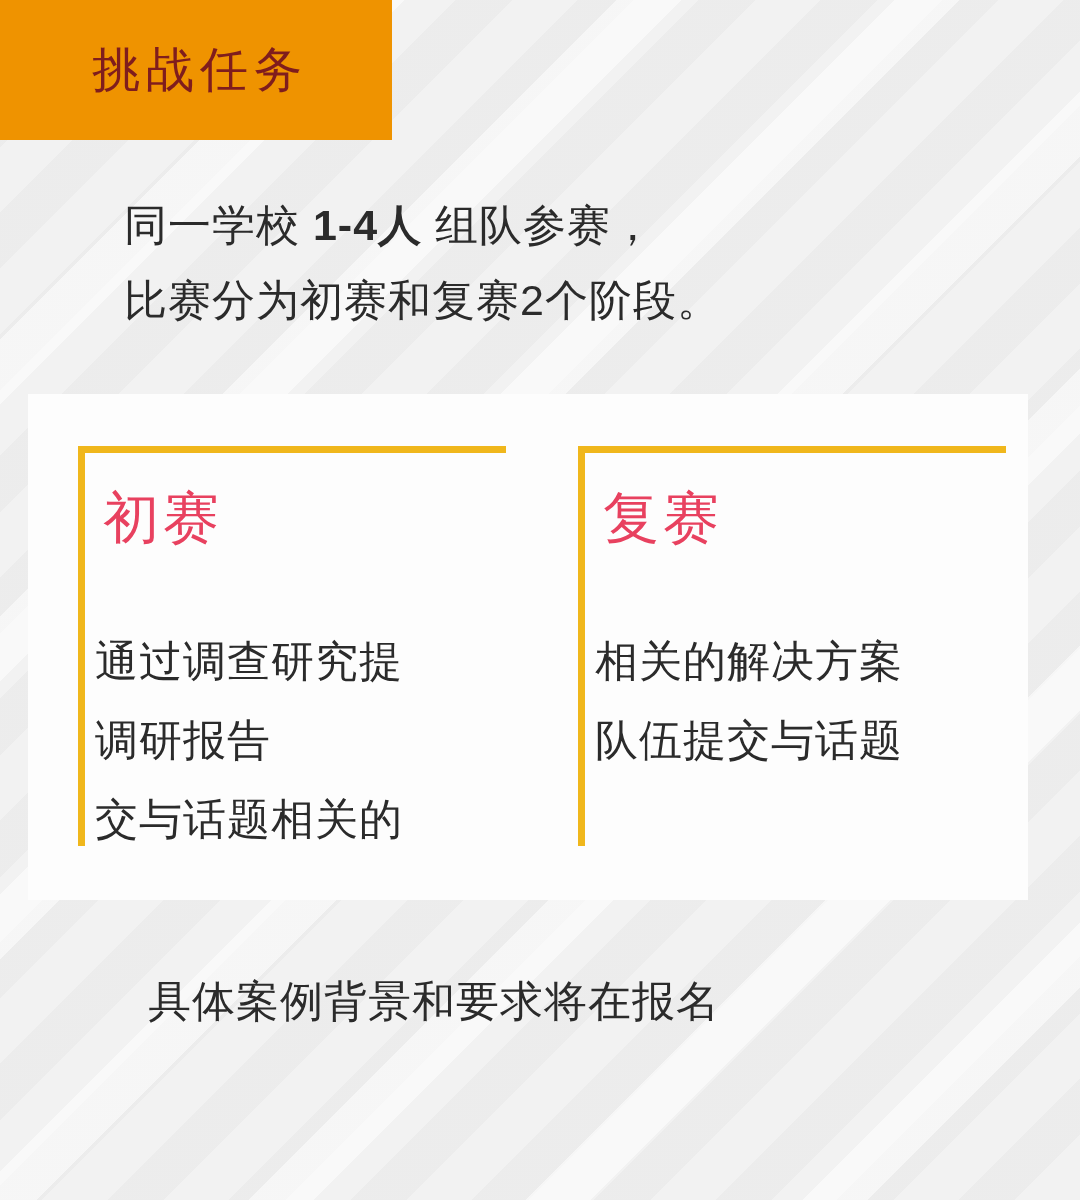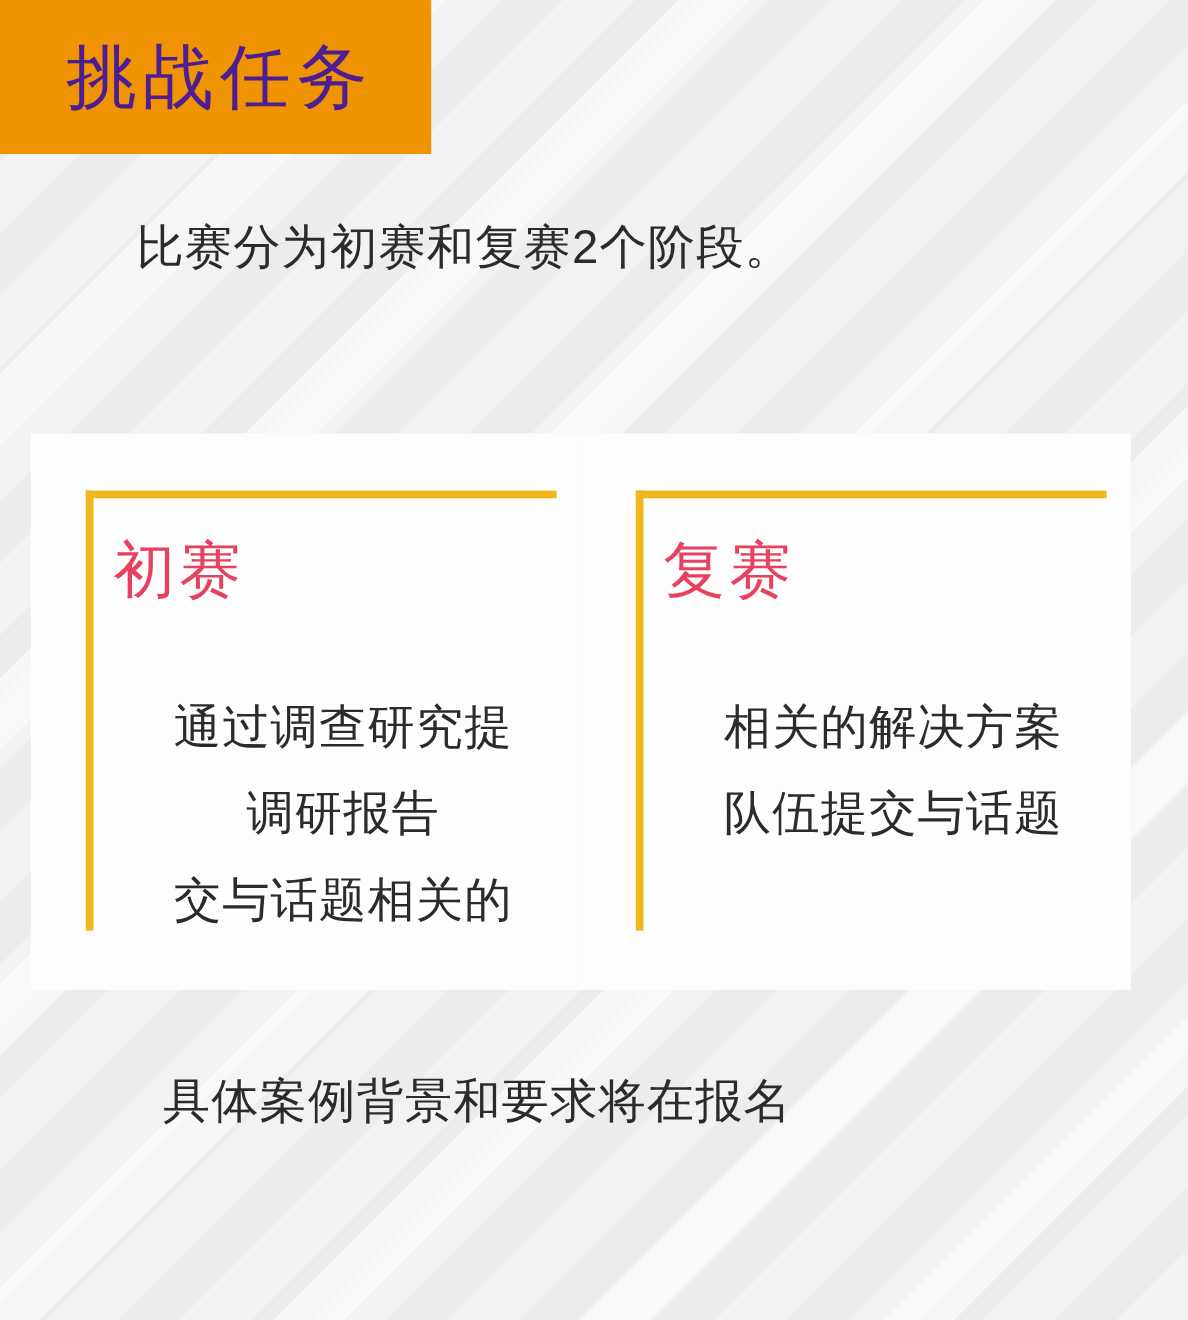--- a/index.html
+++ b/index.html
@@ -48,22 +48,22 @@
     left: 0;
     top: 0;
     width: 392px;
     height: 140px;
     background: #ef9300;
     display: flex;
     align-items: center;
     justify-content: center;
   }
   #header-tag .title {
-    color: #4c1d95;
-    font-size: 64px;
+    color: #7f1d1d;
+    font-size: 48px;
     letter-spacing: 6px;
     font-weight: 400;
     line-height: 1;
     padding-left: 8px;
   }
 
   
   #intro {
     position: absolute;
     left: 124px;
@@ -108,24 +108,23 @@
     position: absolute;
     left: 75px;
     top: 93px;
     color: #e8415f;
     font-size: 56px;
     letter-spacing: 4px;
     line-height: 1.1;
   }
   .card .card-body {
     position: absolute;
-    left: 84px;
+    left: 67px;
     top: 228px;
     width: 400px;
-    text-align: center;
   }
   .card .card-body .bline {
     color: #2b2b2b;
     font-size: 43px;
     line-height: 79px;
     letter-spacing: 1px;
     white-space: nowrap;
   }
 
   
@@ -148,20 +147,21 @@
 <body>
 
 <div id="bg-texture"></div>
 <div id="bg-texture2"></div>
 
 <div id="header-tag">
   <div class="title">挑战任务</div>
 </div>
 
 <div id="intro">
+  <div class="line"><span>同一学校 </span><span class="num">1-4人</span><span> 组队参赛，</span></div>
   <div class="line">比赛分为初赛和复赛2个阶段。</div>
 </div>
 
 <div id="cards">
 
   <div class="card">
     <div class="bracket"></div>
     <div class="card-title">初赛</div>
     <div class="card-body">
       <div class="bline">通过调查研究提</div>

